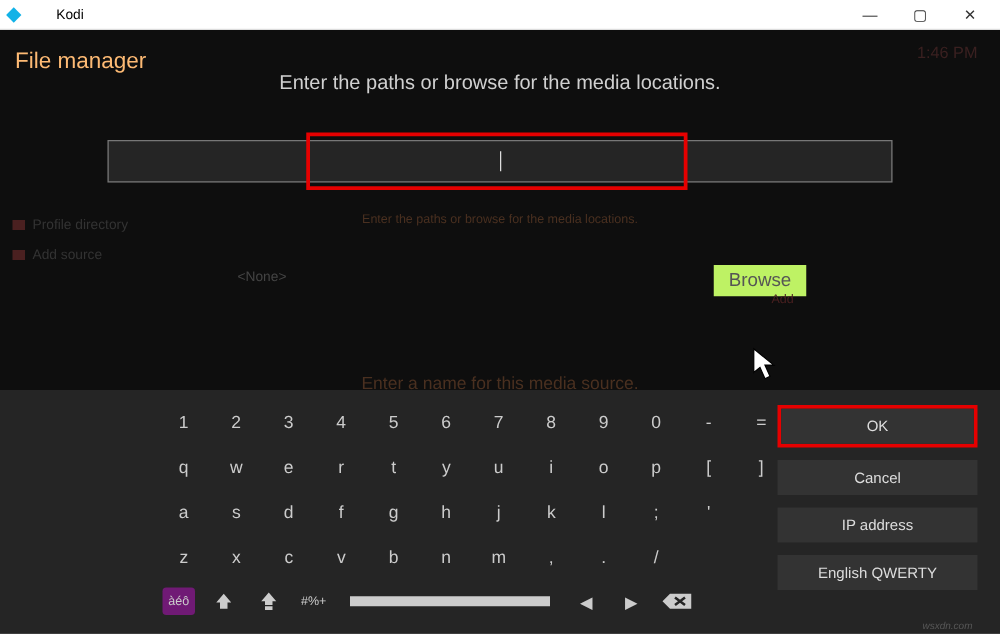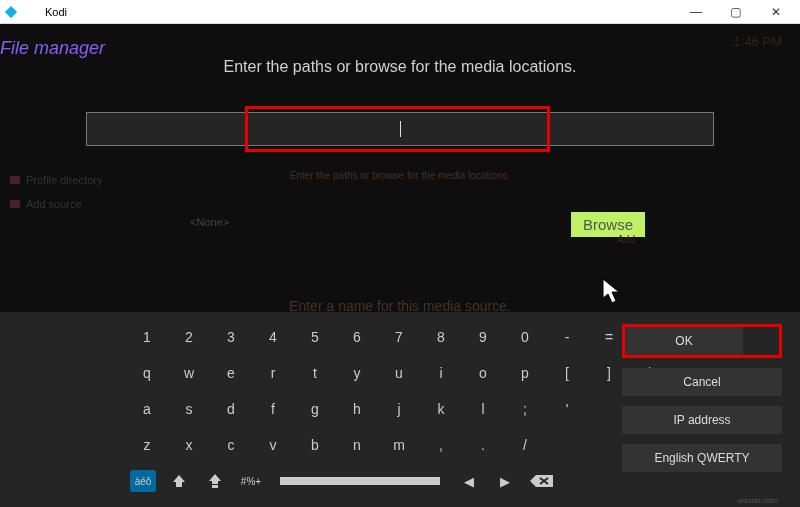--- a/index.html
+++ b/index.html
@@ -7,21 +7,21 @@
     
     .titlebar { height: 24px; background: #fff; border-bottom: 1px solid #ddd; display: flex; align-items: center; padding: 0 4px; }
     .titlebar-icon { width: 14px; height: 14px; margin-right: 6px; }
     .titlebar-text { font-size: 11px; color: #000; flex: 1; padding-left: 21px; }
     .win-controls { display: flex; }
     .win-btn { width: 40px; height: 22px; display: flex; align-items: center; justify-content: center; font-size: 12px; color: #333; }
     
     .app { position: relative; width: 800px; height: 483px; background: #1a1a1a; }
     .bg-overlay { position: absolute; top: 0; left: 0; right: 0; height: 310px; background: #0e0e0e; }
     
-    .bg-header { position: absolute; top: 14px; left: 0; color: #8b5cf6; font-size: 18px; font-style: italic; }
+    .bg-header { position: absolute; top: 14px; left: 12px; color: #fdba74; font-size: 18px; }
     .bg-time { position: absolute; top: 10px; right: 18px; color: #3a2020; font-size: 13px; }
     .bg-sidebar { position: absolute; top: 150px; left: 10px; color: #333; font-size: 11px; }
     .bg-sidebar div { margin-bottom: 12px; display: flex; align-items: center; gap: 6px; }
     .bg-folder { width: 10px; height: 8px; background: #4a2020; }
     
     .bg-instruction { position: absolute; top: 146px; left: 50%; transform: translateX(-50%); color: #4a3020; font-size: 10px; }
     .bg-none { position: absolute; top: 192px; left: 190px; color: #444; font-size: 11px; }
     .bg-browse { position: absolute; top: 188px; right: 155px; color: #555; font-size: 15px; padding: 4px 12px; background: #bef264; }
     .bg-add { position: absolute; top: 210px; right: 165px; color: #4a2020; font-size: 10px; }
     .bg-enter-name { position: absolute; top: 274px; left: 50%; transform: translateX(-50%); color: #4a3020; font-size: 14px; }
@@ -39,21 +39,21 @@
     .kb-key { color: #ccc; font-size: 14px; width: 14px; text-align: center; cursor: pointer; }
     
     .kb-bottom { display: flex; gap: 10px; align-items: center; margin-top: 2px; margin-left: -10px; }
     .kb-special { width: 26px; height: 22px; display: flex; align-items: center; justify-content: center; color: #ccc; font-size: 13px; }
     .kb-space { width: 160px; height: 8px; background: #ccc; margin: 0 6px; }
     .kb-bsp { width: 28px; height: 18px; display: flex; align-items: center; justify-content: center; }
     
     .side-buttons { position: absolute; right: 18px; top: 12px; display: flex; flex-direction: column; gap: 10px; }
     .side-btn { width: 160px; height: 28px; background: #333; color: #ddd; font-size: 12px; display: flex; align-items: center; justify-content: center; cursor: pointer; }
     .ok-outline-red { border: 3px solid #e60000; padding: 0; }
-    .ok-outline-red .side-btn { margin: 0; width: 118px; }
+    .ok-outline-red .side-btn { margin: 0; width: 154px; }
     
     .mouse-cursor { position: absolute; top: 254px; left: 602px; z-index: 10; pointer-events: none; }
     .watermark { position: absolute; bottom: 2px; right: 22px; font-size: 8px; color: rgba(200,200,200,0.3); font-style: italic; }
   </style>
 </head>
 <body>
 
 <div class="titlebar">
   <svg class="titlebar-icon" viewBox="0 0 16 16">
       <polygon points="8,1 15,8 8,15 1,8" fill="#12b2e7"></polygon>
@@ -145,21 +145,21 @@
         <span class="kb-key">c</span>
         <span class="kb-key">v</span>
         <span class="kb-key">b</span>
         <span class="kb-key">n</span>
         <span class="kb-key">m</span>
         <span class="kb-key">,</span>
         <span class="kb-key">.</span>
         <span class="kb-key">/</span>
       </div>
       <div class="kb-bottom">
-        <span class="kb-special" style="font-size:10px;background:#0369a1;border-radius:3px;">àéô</span>
+        <span class="kb-special" style="font-size:10px;background:#701a75;border-radius:3px;">àéô</span>
         <span class="kb-special">
           <svg width="16" height="16" viewBox="0 0 16 16">
               <path d="M8 2 L14 9 L11 9 L11 14 L5 14 L5 9 L2 9 Z" fill="#ccc"></path>
             </svg>
         </span>
         <span class="kb-special">
           <svg width="16" height="16" viewBox="0 0 16 16">
               <path d="M8 1 L14 8 L11 8 L11 11 L5 11 L5 8 L2 8 Z M5 12 H11 V15 H5 Z" fill="#ccc"></path>
             </svg>
         </span>

